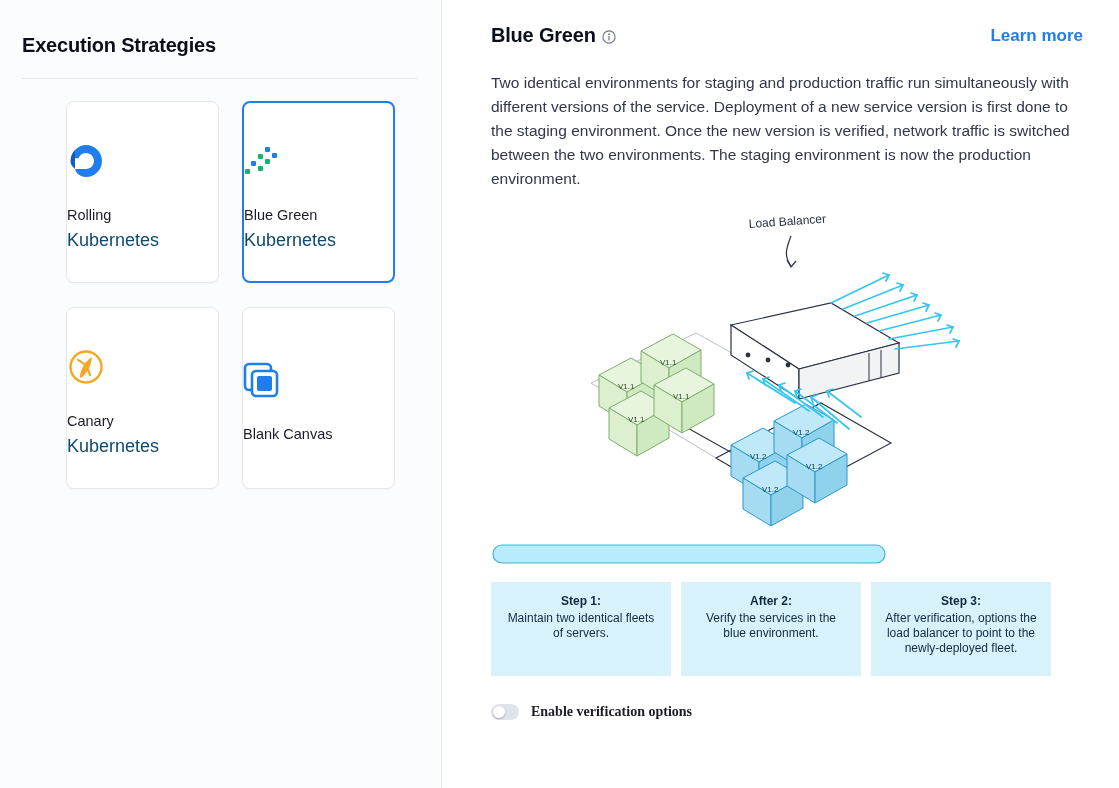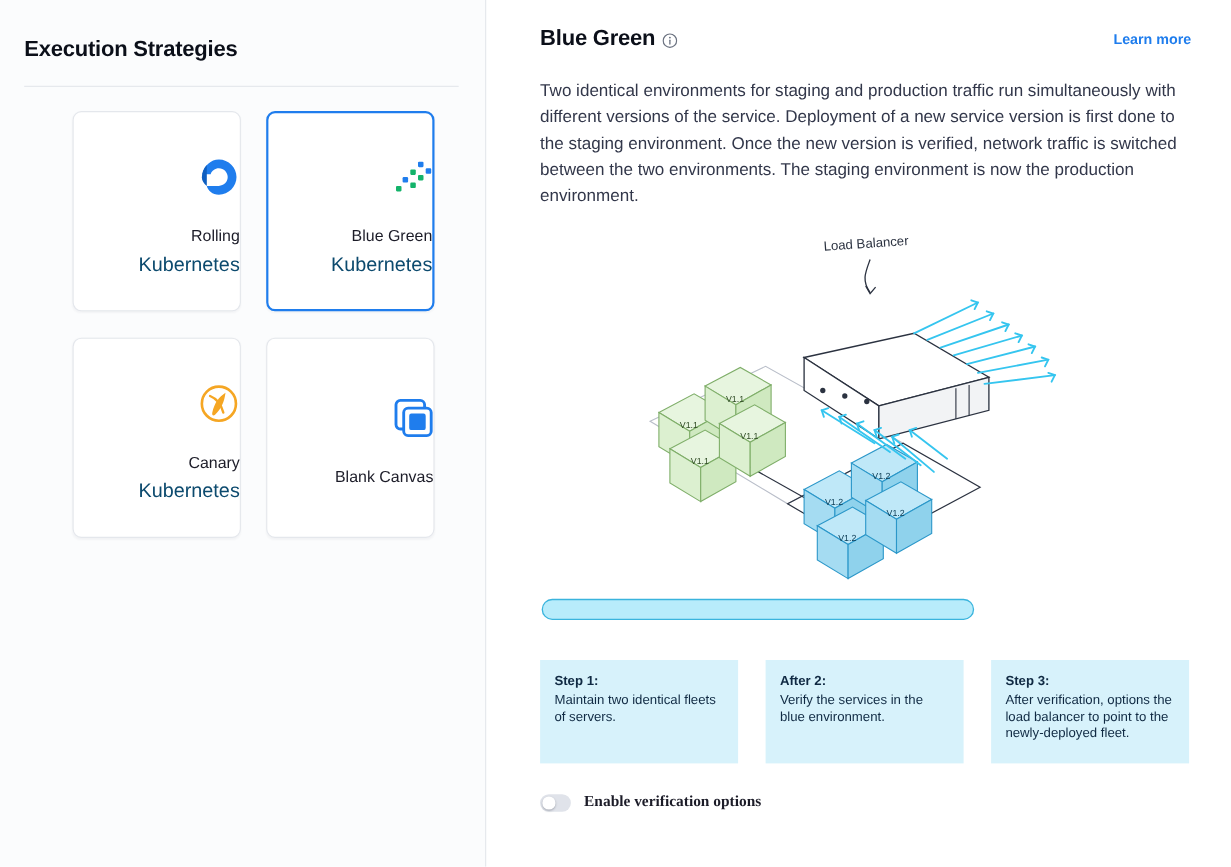--- a/index.html
+++ b/index.html
@@ -46,21 +46,21 @@
     grid-gap: 24px 23px;
   }
   .card {
     width: 153px;
     height: 182px;
     background: #ffffff;
     border: 1px solid #e4e7ec;
     border-radius: 8px;
     display: flex;
     flex-direction: column;
-    align-items: flex-end;
+    align-items: flex-start;
     justify-content: center;
     cursor: pointer;
     box-shadow: 0 1px 2px rgba(16,24,40,0.04);
   }
   .card.selected {
     border: 2px solid #1f7ded;
   }
   .card-icon {
     height: 56px;
     display: flex;
@@ -104,21 +104,21 @@
     color: #0b0f19;
     letter-spacing: -0.2px;
   }
   .info-icon {
     width: 14px; height: 14px;
     display: inline-block;
     position: relative;
     top: 1px;
   }
   .learn-more {
-    font-size: 13px;
+    font-size: 17px;
     color: #1f7ded;
     font-weight: bold;
     text-decoration: none;
     cursor: pointer;
   }
   .description {
     margin-top: 24px;
     font-size: 15.5px;
     line-height: 24px;
     color: #32374a;
@@ -130,22 +130,23 @@
     margin-top: 12px;
     width: 600px;
     height: 375px;
     position: relative;
   }
   .illustration svg { display: block; }
 
   
   .steps {
     display: flex;
-    gap: 25px;
-    margin-top: 22px;
+    gap: 10px;
+    margin-top: 4px;
+    text-align: center;
   }
   .step {
     width: 180px;
     height: 94px;
     background: #d7f2fb;
     padding: 12px 13px;
     font-size: 12px;
     line-height: 15px;
     color: #102a43;
   }

